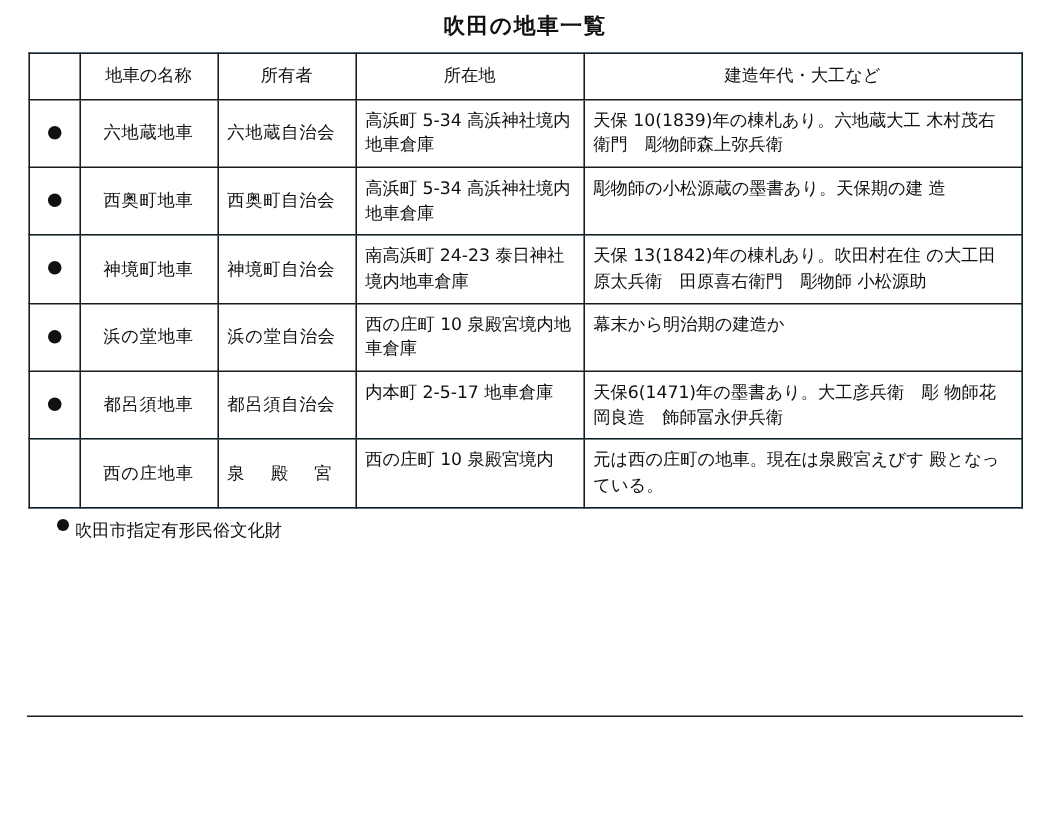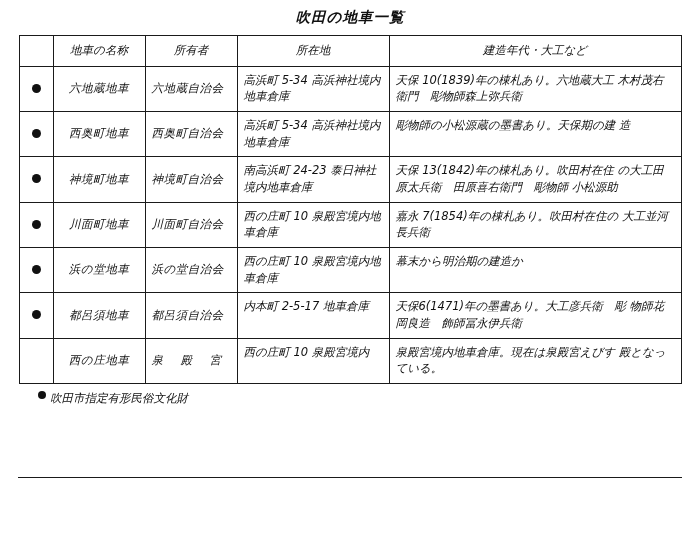--- a/index.html
+++ b/index.html
@@ -14,21 +14,20 @@
     color: #101010;
     position: relative;
     overflow: hidden;
   }
   .page {
     position: relative;
     width: 700px;
     height: 484px;
     box-sizing: border-box;
     padding: 6px 18px 0 18px;
-    font-style: italic;
   }
   .doc-title {
     text-align: center;
     font-size: 14.5px;
     font-weight: bold;
     letter-spacing: 1px;
     margin: 2px 0 8px 0;
     font-family: "DejaVu Sans", sans-serif;
   }
   table.main {
@@ -153,29 +152,20 @@
         <td class="name-cell">神境町地車</td>
         <td class="owner-cell">神境町自治会</td>
         <td class="place-cell">南高浜町 24-23
 泰日神社境内地車倉庫</td>
         <td class="notes-cell">天保 13(1842)年の棟札あり。吹田村在住
 の大工田原太兵衛　田原喜右衛門　彫物師
 小松源助</td>
       </tr>
       <tr>
         <td class="mark-cell"><span class="bullet"></span></td>
-        <td class="name-cell">川面町地車</td>
-        <td class="owner-cell">川面町自治会</td>
-        <td class="place-cell">西の庄町 10
-泉殿宮境内地車倉庫</td>
-        <td class="notes-cell">嘉永 7(1854)年の棟札あり。吹田村在住の
-大工並河長兵衛</td>
-      </tr>
-      <tr>
-        <td class="mark-cell"><span class="bullet"></span></td>
         <td class="name-cell">浜の堂地車</td>
         <td class="owner-cell">浜の堂自治会</td>
         <td class="place-cell">西の庄町 10
 泉殿宮境内地車倉庫</td>
         <td class="notes-cell">幕末から明治期の建造か</td>
       </tr>
       <tr>
         <td class="mark-cell"><span class="bullet"></span></td>
         <td class="name-cell">都呂須地車</td>
         <td class="owner-cell">都呂須自治会</td>
@@ -183,21 +173,21 @@
 地車倉庫</td>
         <td class="notes-cell">天保6(1471)年の墨書あり。大工彦兵衛　彫
 物師花岡良造　飾師冨永伊兵衛</td>
       </tr>
       <tr>
         <td class="mark-cell"></td>
         <td class="name-cell">西の庄地車</td>
         <td class="owner-cell owner-spaced">泉　殿　宮</td>
         <td class="place-cell">西の庄町 10
 泉殿宮境内</td>
-        <td class="notes-cell">泉殿宮境内地車倉庫。現在は泉殿宮えびす
+        <td class="notes-cell">元は西の庄町の地車。現在は泉殿宮えびす
 殿となっている。</td>
       </tr>
     </tbody>
   </table>
 
   <div class="footnote">
     <span class="bullet"></span>
     <span>吹田市指定有形民俗文化財</span>
   </div>
 

